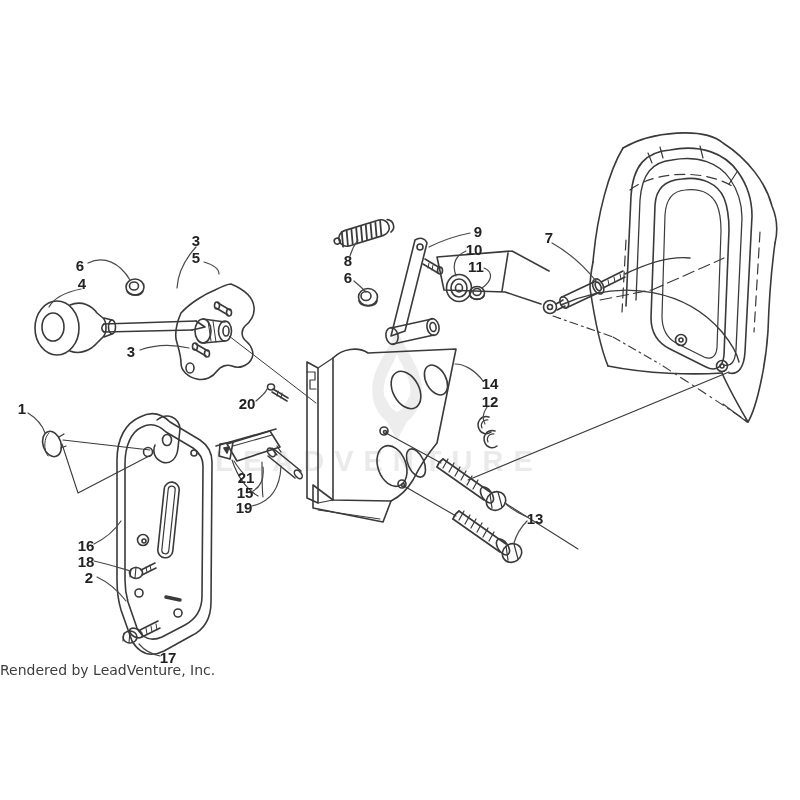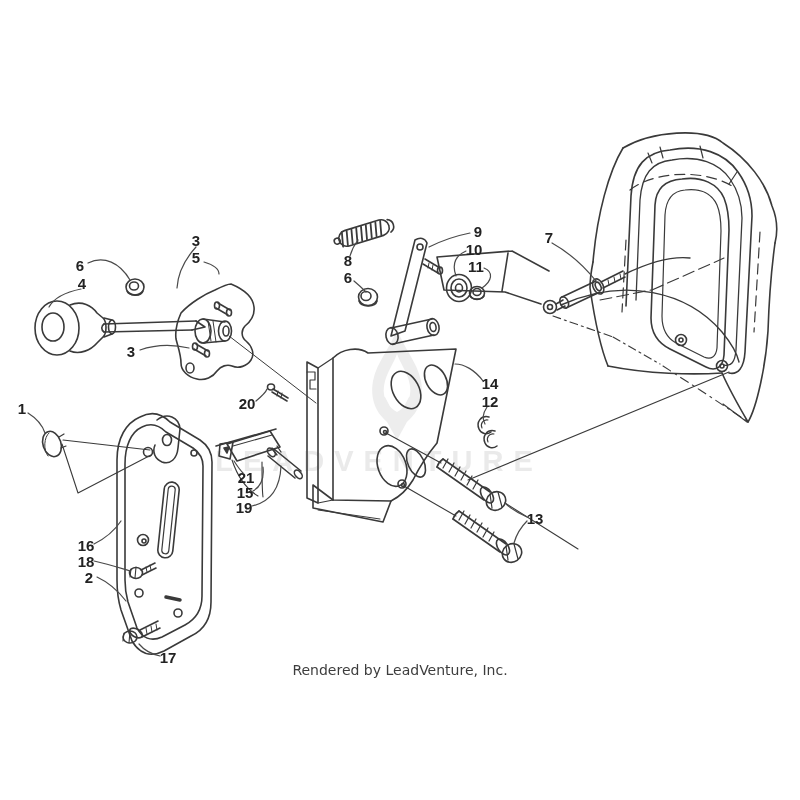--- a/index.html
+++ b/index.html
@@ -1,19 +1,19 @@
 <!DOCTYPE html>
 <html><head>
 <meta charset="utf-8">
 <style>
   html,body{margin:0;padding:0;background:#fff;}
   .stage{position:relative;width:800px;height:800px;background:#fff;overflow:hidden;
          font-family:"Liberation Sans",sans-serif;}
   .stage svg{position:absolute;left:0;top:0;}
-  .caption{position:absolute;left:0;right:0;top:662px;text-align:center;
+  .caption{position:absolute;left:0;right:0;top:662px;text-align:left;
            font-size:14px;color:#3d3d3d;letter-spacing:0;
            font-family:"DejaVu Sans",sans-serif;}
   .callout{font-family:"Liberation Sans",sans-serif;font-weight:bold;}
 </style>
 </head>
 <body>
 
 <div class="stage">
 <svg width="800" height="800" viewBox="0 0 800 800">
 

